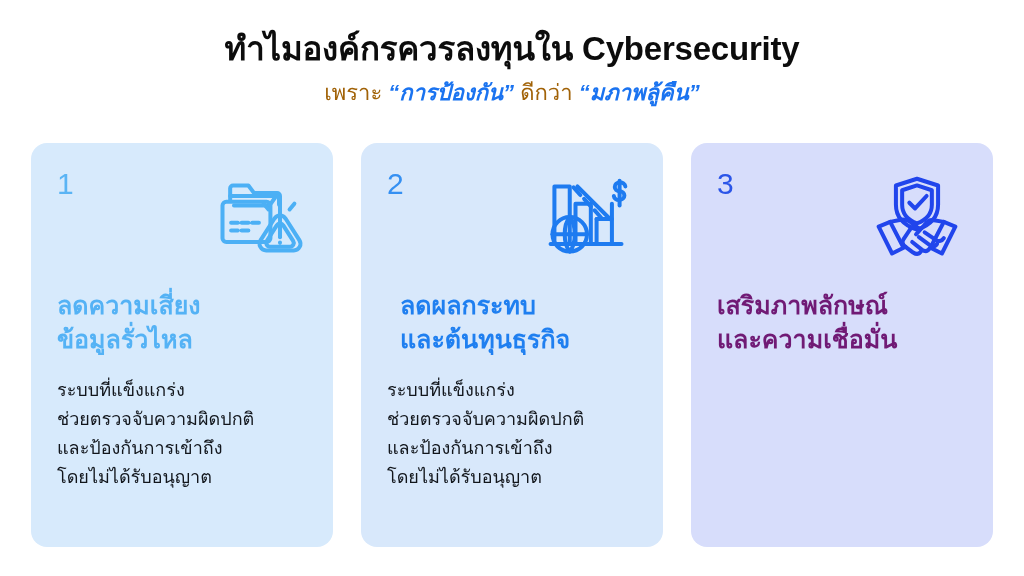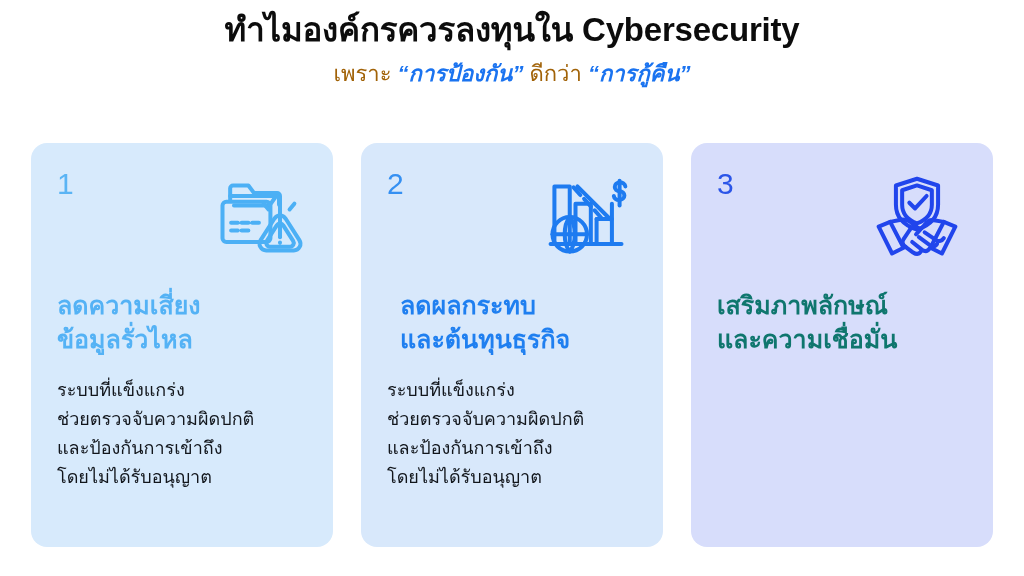--- a/index.html
+++ b/index.html
@@ -20,21 +20,21 @@
     position: relative;
     width: 1024px;
     height: 576px;
     box-sizing: border-box;
   }
 
   
   .header {
     width: 100%;
     text-align: center;
-    padding-top: 9px;
+    padding-top: 28px;
   }
   .title {
     font-size: 33px;
     font-weight: bold;
     color: #0c0c0c;
     letter-spacing: -0.2px;
     line-height: 1.25;
     margin: 0;
     padding: 0 40px;
   }
@@ -105,39 +105,39 @@
 
   .card-title {
     font-size: 25px;
     font-weight: bold;
     line-height: 1.34;
     margin: 0;
     white-space: pre-line;
   }
   .card-1 .card-title { color: #54b2f5; }
   .card-2 .card-title { color: #1f7ff0; margin-left: 13px; }
-  .card-3 .card-title { color: #0f766e; }
+  .card-3 .card-title { color: #701a75; }
 
   .card-body {
     margin-top: 20px;
     font-size: 18px;
     line-height: 1.62;
     color: #12161c;
     white-space: pre-line;
     font-weight: 500;
   }
 </style>
 </head>
 <body>
 
 <div class="page">
 
   <div class="header">
     <h1 class="title">ทำไมองค์กรควรลงทุนใน Cybersecurity</h1>
-    <p class="subtitle"><span class="plain">เพราะ </span><span class="hl">“การป้องกัน”</span><span class="plain"> ดีกว่า </span><span class="hl">“การกู้คืน”</span></p>
+    <p class="subtitle"><span class="plain">เพราะ </span><span class="hl">“การป้องกัน”</span><span class="plain"> ดีกว่า </span><span class="hl">“มภาพลู้คืน”</span></p>
   </div>
 
   <div class="cards">
 
     <div class="card card-1">
       <div class="card-top">
         <div class="card-num">1</div>
         <div class="card-icon">
           <svg viewBox="0 0 100 96" fill="none" stroke="#4CB0F5" stroke-width="4.2" stroke-linecap="round" stroke-linejoin="round">
 

